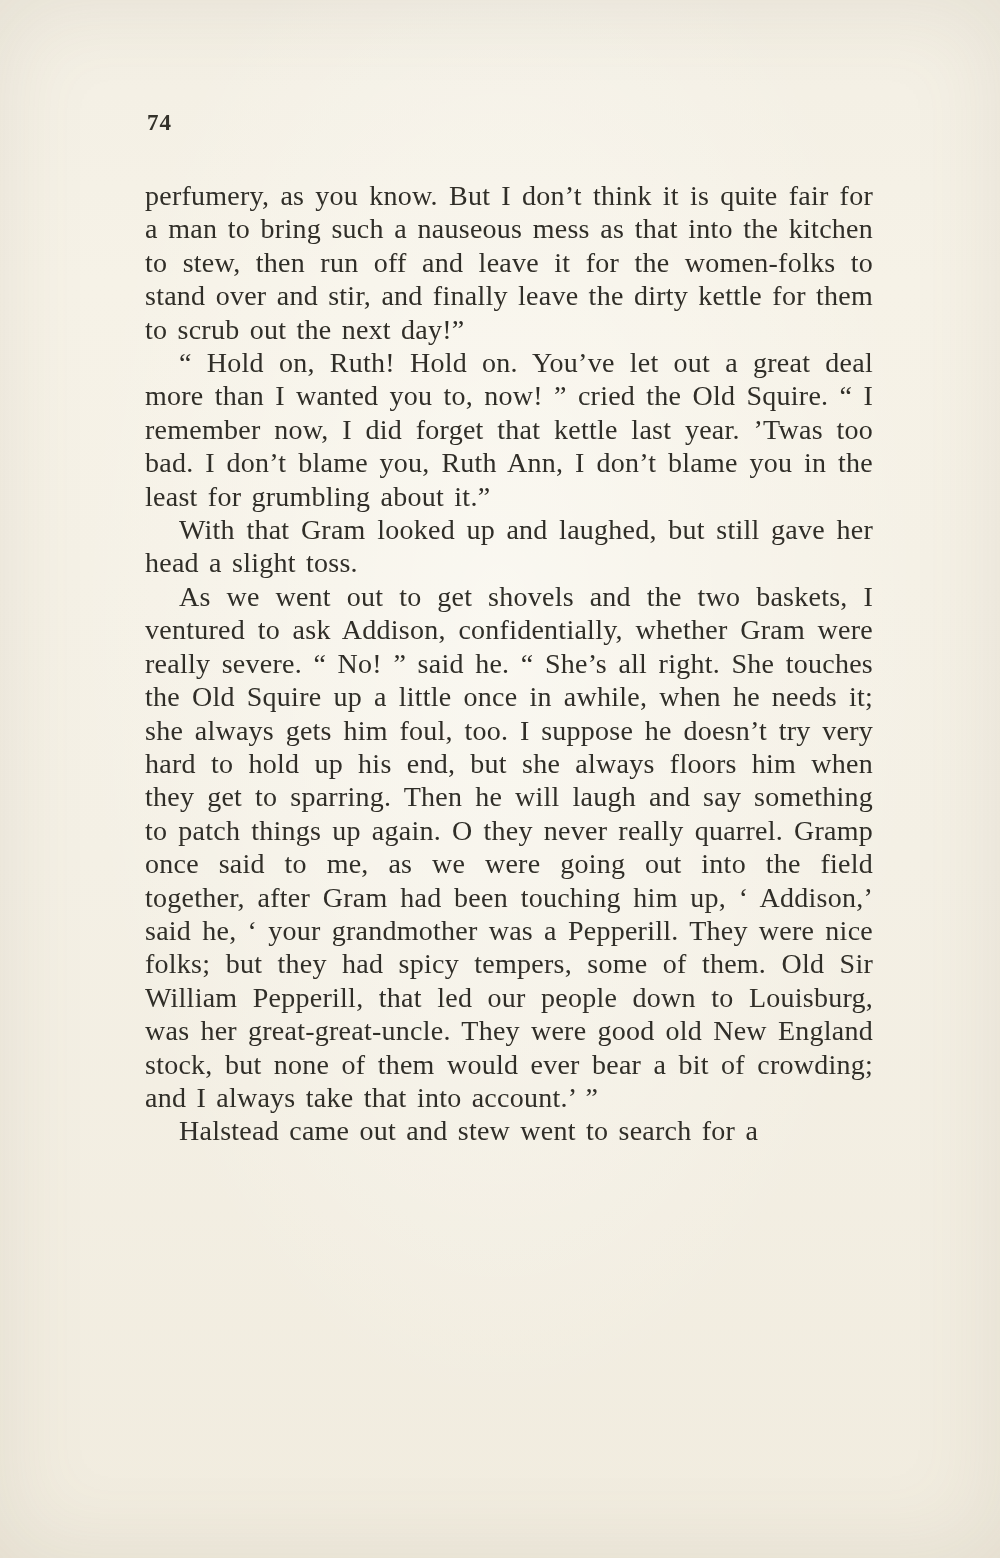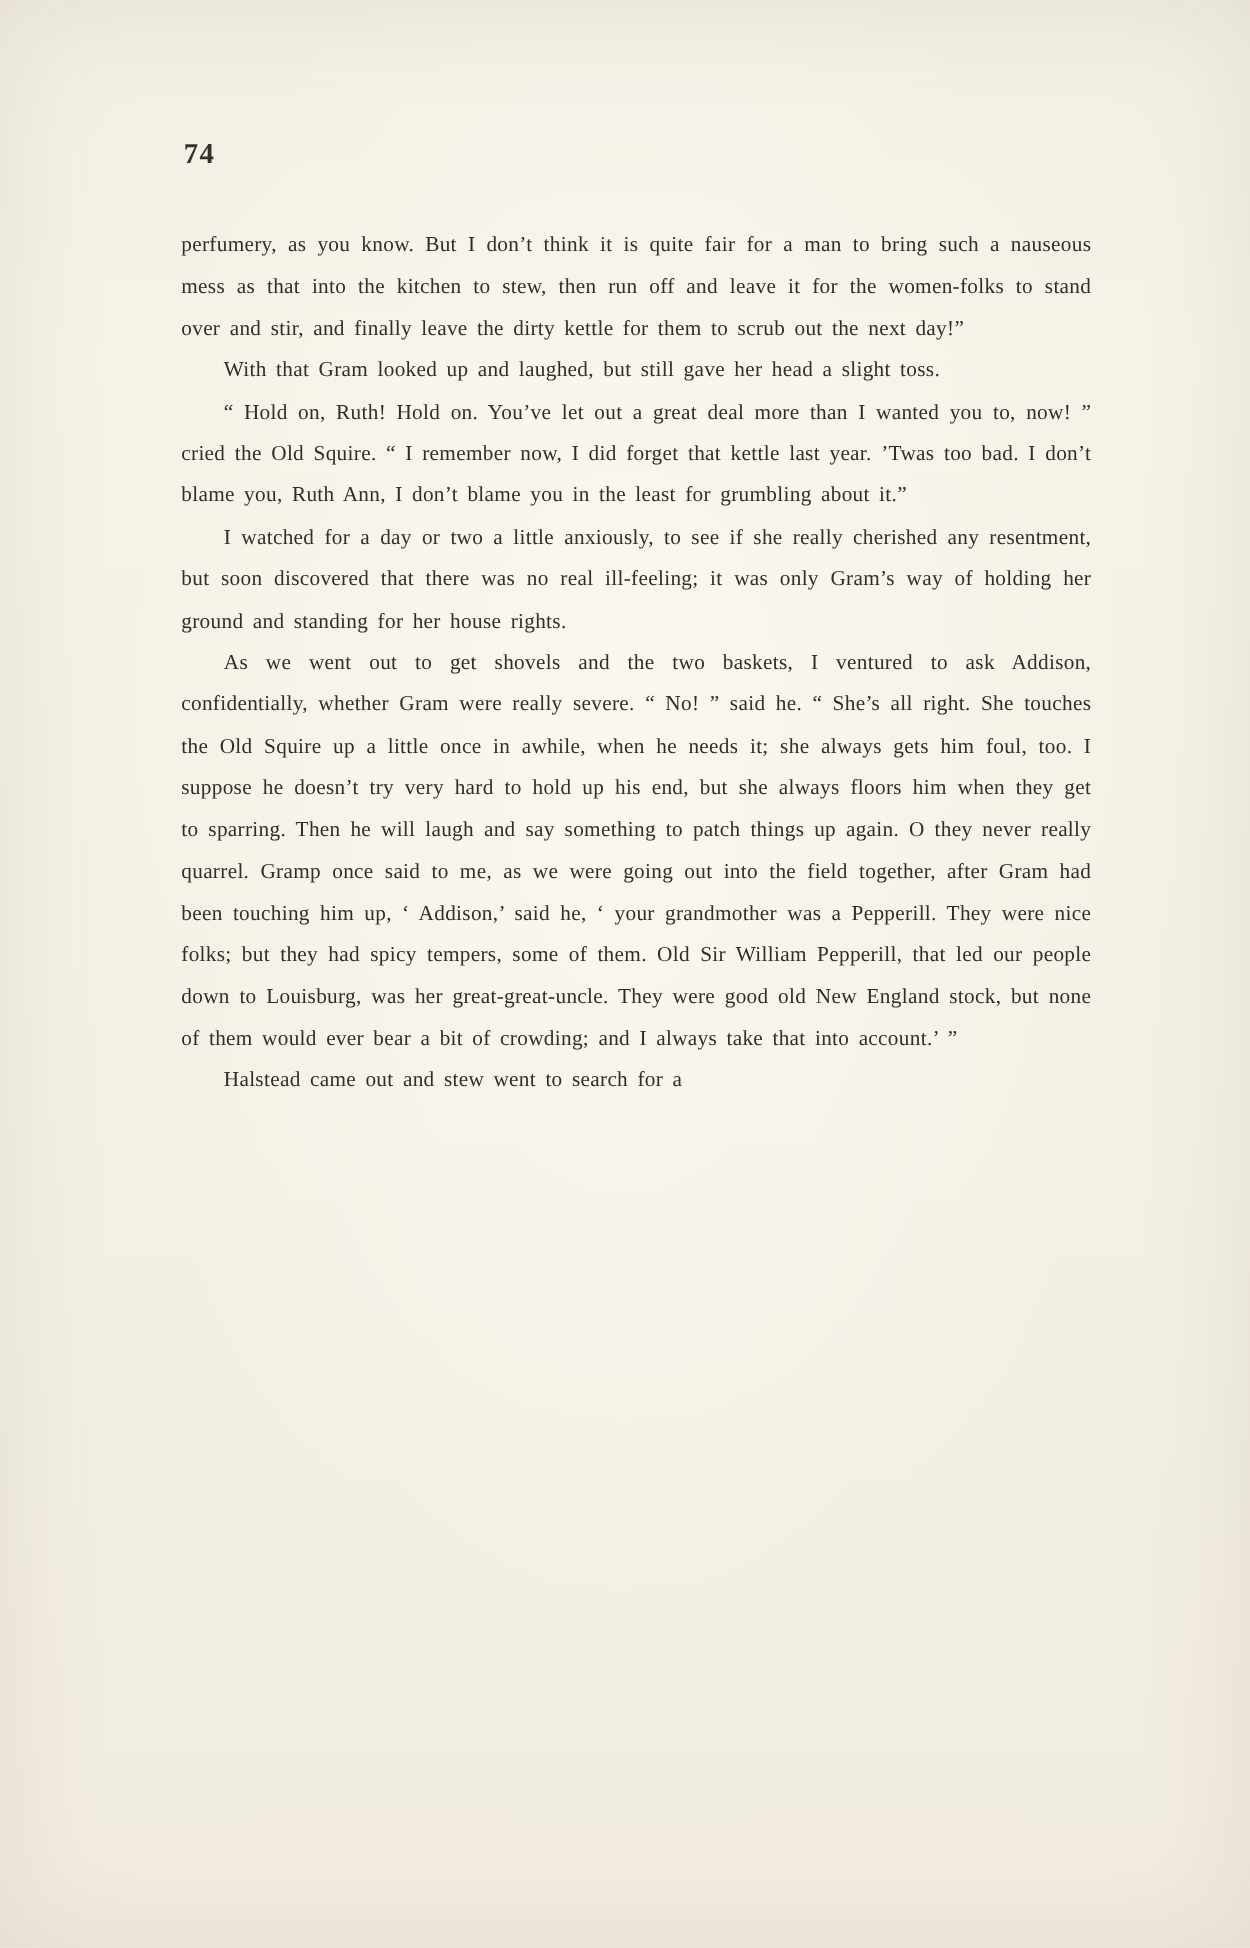--- a/index.html
+++ b/index.html
@@ -55,21 +55,21 @@
     letter-spacing: 2.5px;
     word-spacing: 14px;
     color: #2d2b25;
   }
 
   .page-body {
     position: absolute;
     top: 179px;
     left: 145px;
     width: 728px;
-    font-size: 17px;
+    font-size: 28px;
     line-height: 33.4px;
     text-align: justify;
     letter-spacing: 0.25px;
     word-spacing: 3px;
     color: #302e28;
   }
 
   .para { text-indent: 34px; }
   .para.no-indent { text-indent: 0; }
 </style>
@@ -77,20 +77,19 @@
 <body>
 
 <div class="page">
 
   <header class="page-header">
     <span class="page-number">74</span>
   </header>
 
   <main class="page-body">
     <p class="para no-indent">perfumery, as you know.  But I don’t think it is quite fair for a man to bring such a nauseous mess as that into the kitchen to stew, then run off and leave it for the women-folks to stand over and stir, and finally leave the dirty kettle for them to scrub out the next day!”</p>
+    <p class="para">“ Hold on, Ruth!  Hold on.  You’ve let out a great deal more than I wanted you to, now! ” cried the Old Squire.  “ I remember now, I did forget that kettle last year.  ’Twas too bad.  I don’t blame you, Ruth Ann, I don’t blame you in the least for grumbling about it.”</p>
     <p class="para">With that Gram looked up and laughed, but still gave her head a slight toss.</p>
-    <p class="para">“ Hold on, Ruth!  Hold on.  You’ve let out a great deal more than I wanted you to, now! ” cried the Old Squire.  “ I remember now, I did forget that kettle last year.  ’Twas too bad.  I don’t blame you, Ruth Ann, I don’t blame you in the least for grumbling about it.”</p>
-    <p class="para">I watched for a day or two a little anxiously, to see if she really cherished any resentment, but soon discovered that there was no real ill-feeling; it was only Gram’s way of holding her ground and standing for her house rights.</p>
     <p class="para">As we went out to get shovels and the two baskets, I ventured to ask Addison, confidentially, whether Gram were really severe.  “ No! ” said he.  “ She’s all right.  She touches the Old Squire up a little once in awhile, when he needs it; she always gets him foul, too.  I suppose he doesn’t try very hard to hold up his end, but she always floors him when they get to sparring.  Then he will laugh and say something to patch things up again.  O they never really quarrel.  Gramp once said to me, as we were going out into the field together, after Gram had been touching him up, ‘ Addison,’ said he, ‘ your grandmother was a Pepperill.  They were nice folks; but they had spicy tempers, some of them.  Old Sir William Pepperill, that led our people down to Louisburg, was her great-great-uncle.  They were good old New England stock, but none of them would ever bear a bit of crowding; and I always take that into account.’ ”</p>
     <p class="para">Halstead came out and stew went to search for a</p>
   </main>
 
 </div>
 
 </body></html>

